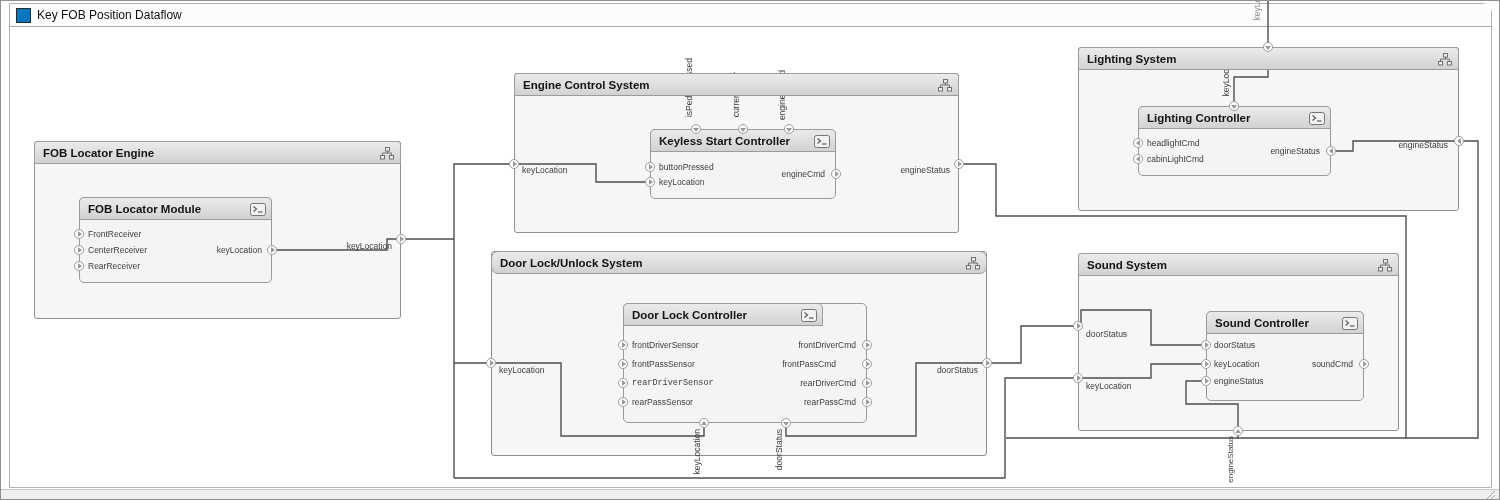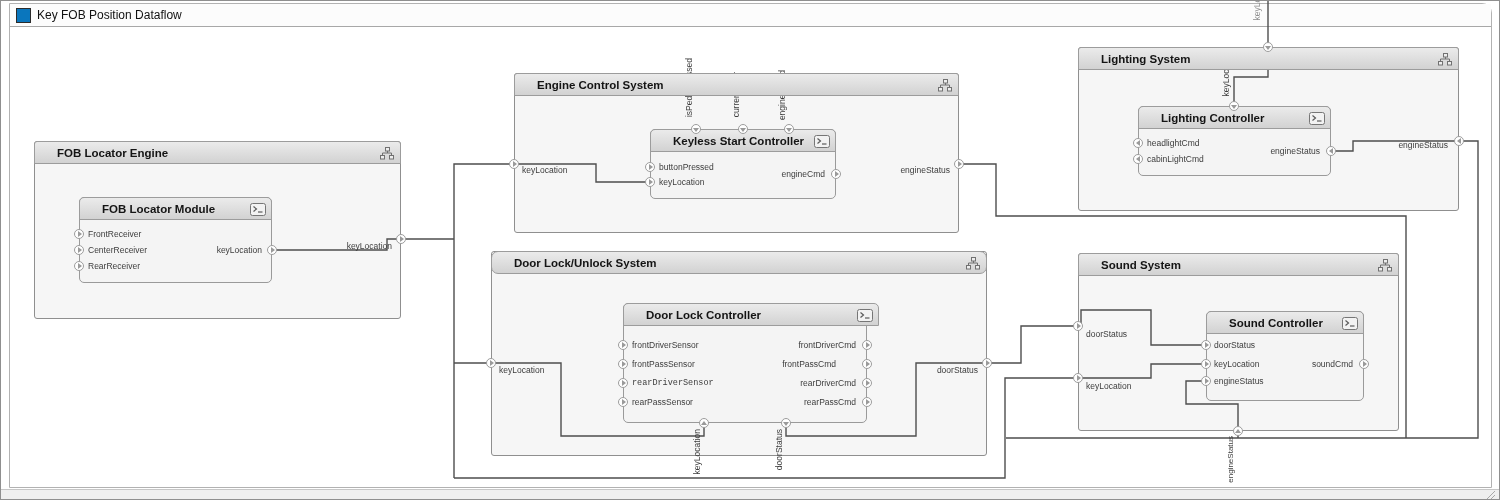--- a/index.html
+++ b/index.html
@@ -18,21 +18,21 @@
     border-top:1px solid #c6c6c6;z-index:0;}
   .grip{position:absolute;right:2px;top:489px;width:11px;height:10px;z-index:1;}
 
   .sys,.blk{position:absolute;box-sizing:border-box;}
   .sys-body{position:absolute;inset:0;background:#f6f6f6;border:1px solid #8f8f8f;border-radius:3px;z-index:1;}
   .blk-body{position:absolute;inset:0;background:#f4f4f4;border:1px solid #9a9a9a;border-radius:5px;z-index:1;}
   .hdr{position:absolute;left:0;right:0;top:0;height:23px;
     background:linear-gradient(#ebebeb,#d2d2d2);border:1px solid #9c9c9c;
     border-radius:3px 3px 0 0;box-sizing:border-box;display:flex;align-items:center;z-index:4;}
   .blk .hdr{border-radius:5px 5px 0 0;}
-  .hdr .t{font-size:11.5px;font-weight:bold;color:#141414;padding-left:22px;white-space:nowrap;text-align:right;}
+  .hdr .t{font-size:11.5px;font-weight:bold;color:#141414;padding-left:8px;white-space:nowrap;text-align:right;}
   .hdr svg{position:absolute;right:5px;top:5px;}
 
   .plabel{position:absolute;font-size:8.5px;color:#3c3c3c;white-space:nowrap;
     transform:translateY(-50%);z-index:3;}
   .vlabel{position:absolute;writing-mode:vertical-rl;transform:rotate(180deg);
     font-size:8.5px;color:#3c3c3c;white-space:nowrap;z-index:3;line-height:10px;}
   .vlabel.gray{color:#8e8e8e;}
 
   .port{position:absolute;width:10px;height:10px;background:#fff;border:1px solid #9c9c9c;
     border-radius:50%;z-index:5;transform:translate(-50%,-50%);
@@ -238,21 +238,21 @@
       <svg width="15" height="13" viewBox="0 0 15 13">
         <rect x="5.5" y="0.5" width="4" height="3.5" fill="#ededed" stroke="#717171"></rect>
         <rect x="0.5" y="8.5" width="4" height="3.5" fill="#ededed" stroke="#717171"></rect>
         <rect x="9.5" y="8.5" width="4" height="3.5" fill="#ededed" stroke="#717171"></rect>
         <path d="M7.5 4 v2 M2.5 8.5 v-2.5 h9 v2.5" fill="none" stroke="#717171"></path>
       </svg>
     </div>
   </div>
   <div class="blk" style="left:622px;top:302px;width:244px;height:120px;">
     <div class="blk-body"></div>
-    <div class="hdr" style="width:256px;">
+    <div class="hdr" style="width:200px;">
       <span class="t">Door Lock Controller</span>
       <svg width="16" height="13" viewBox="0 0 16 13">
         <rect x="0.5" y="0.5" width="15" height="12" rx="2" fill="#f2f2f2" stroke="#767676"></rect>
         <path d="M3.5 3.5 l3 2.5 -3 2.5" fill="none" stroke="#5a5a5a" stroke-width="1.2"></path>
         <line x1="8" y1="9" x2="12.5" y2="9" stroke="#5a5a5a" stroke-width="1.2"></line>
       </svg>
     </div>
   </div>
   <div class="vlabel" style="left:691px;top:428px;">keyLocation</div>
   <div class="vlabel" style="left:773px;top:428px;">doorStatus</div>

